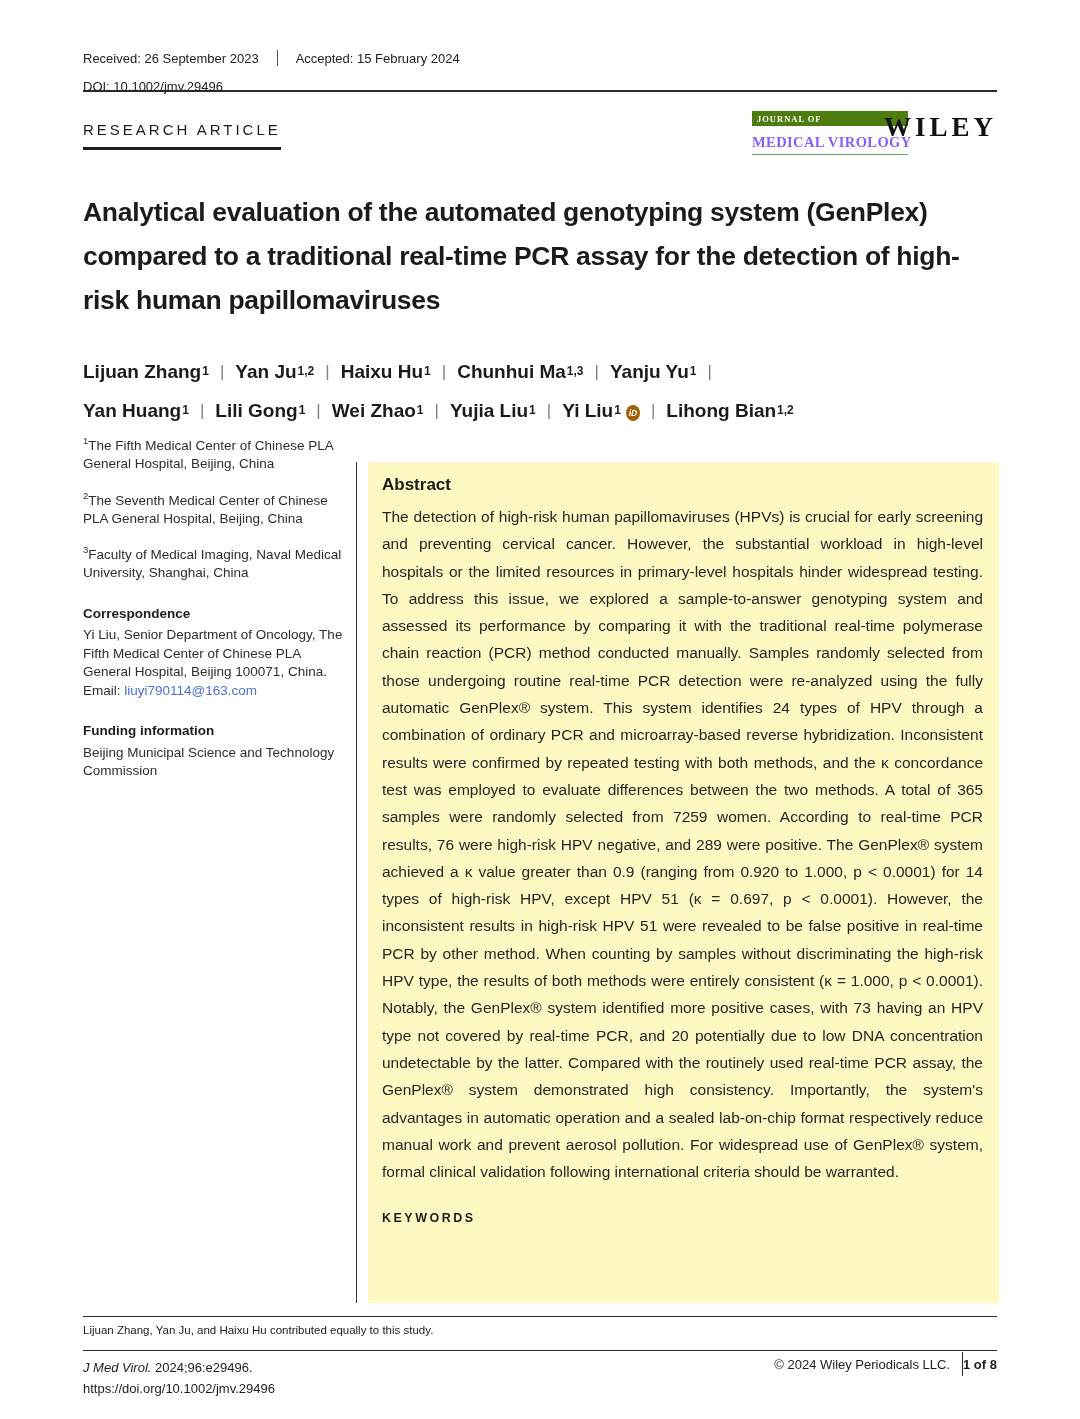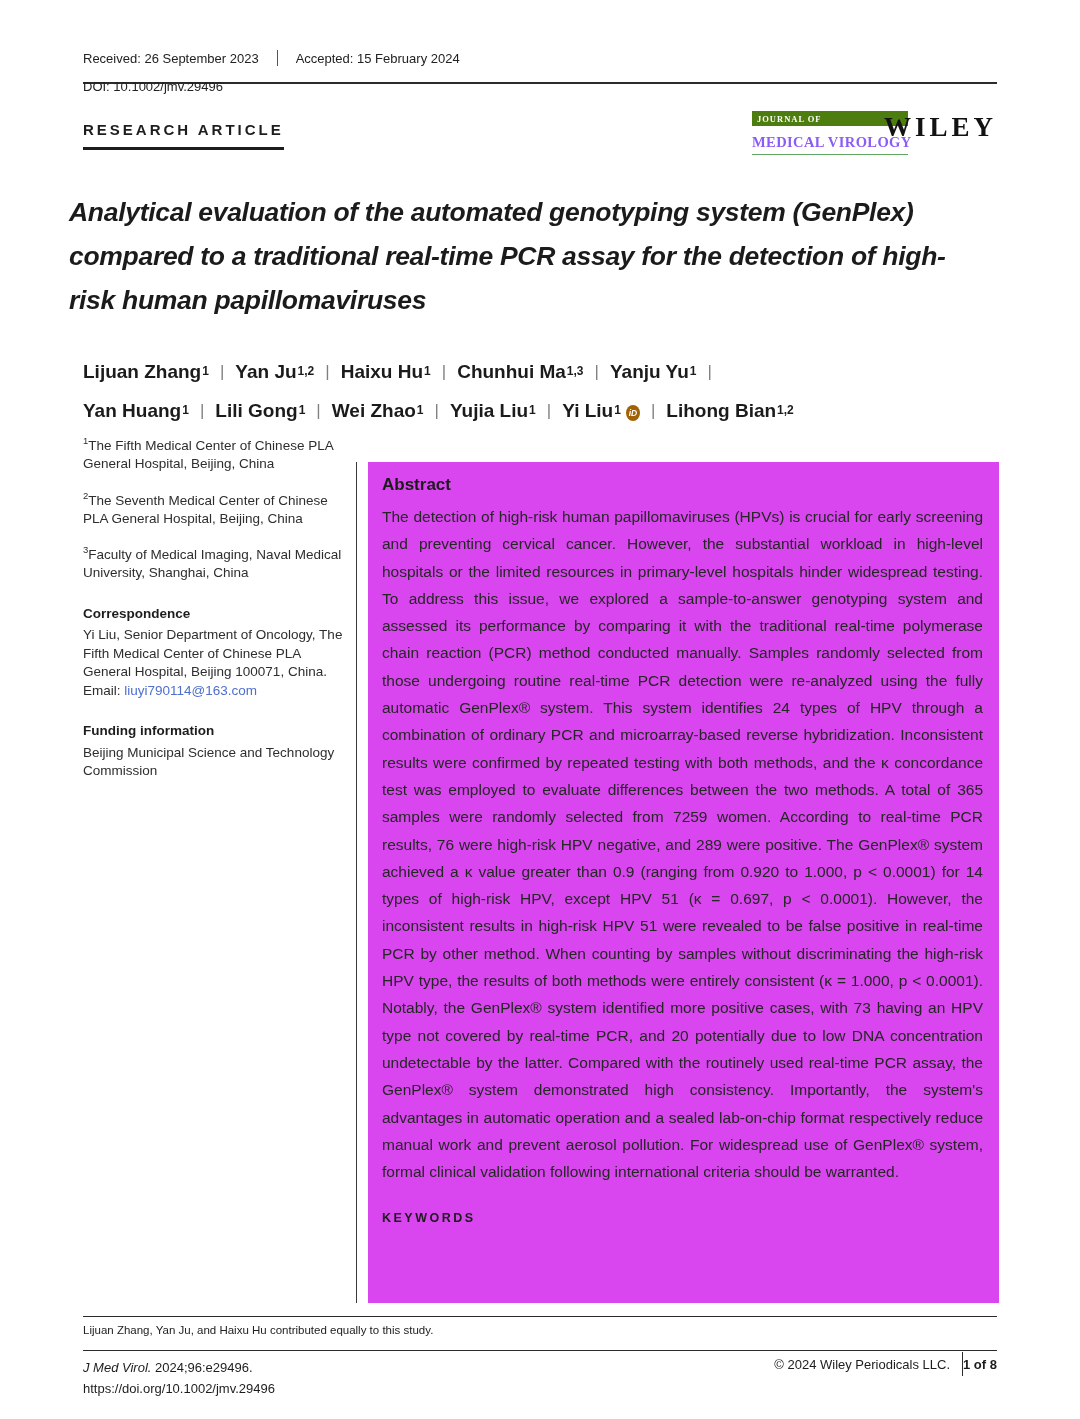--- a/index.html
+++ b/index.html
@@ -1,61 +1,61 @@
 <!DOCTYPE html>
 <html><head>
 <meta charset="utf-8">
 <style>
   * { margin:0; padding:0; box-sizing:border-box; }
   html,body { background:#fff; }
   body { font-family:"Liberation Sans", sans-serif; color:#1d1d1d; }
   #page { position:relative; width:1080px; height:1419px; background:#ffffff; margin:0 auto; overflow:hidden; }
 
   
-  .meta-row { position:absolute; left:83px; top:50px; width:914px; padding-bottom:16px;
+  .meta-row { position:absolute; left:83px; top:50px; width:914px; padding-bottom:24px;
               border-bottom:2px solid #2b2b2b; font-size:13px; color:#222; display:flex; align-items:center; }
   .meta-sep { display:inline-block; width:0; height:16px; border-left:1.2px solid #555; margin:0 18px; }
   .doi-line { position:absolute; left:83px; top:79px; font-size:13px; color:#222; }
 
-  .article-type { position:absolute; left:83px; top:121px; font-size:15px; font-weight:bold;
+  .article-type { position:absolute; left:83px; top:121px; font-size:15px; font-weight:normal;
                   letter-spacing:3px; color:#1d1d1d; padding-bottom:9px; border-bottom:3px solid #1d1d1d; }
 
   
   .jlogo { position:absolute; left:752px; top:111px; width:156px; }
   .jlogo-bar { background:#4d7c0f; color:#ffffff; font-size:8.5px; font-weight:bold; letter-spacing:1px;
                padding:3px 5px 2px 5px; font-family:"Liberation Serif", serif; }
   .jlogo-name { font-family:"Liberation Serif", serif; font-weight:bold; font-size:14.5px; color:#8b5cf6;
                 letter-spacing:0.4px; padding:8px 0 3px 0; border-bottom:1.6px solid #5ea861; white-space:nowrap; }
   .wiley { position:absolute; right:83px; top:112px; font-family:"Liberation Serif", serif; font-size:27px;
            font-weight:bold; letter-spacing:4px; color:#121212; }
 
   
-  .title { position:absolute; left:69px; top:190px; width:905px; font-size:26.5px; letter-spacing:-0.3px;
-           font-weight:bold; line-height:44px; color:#1b1b1b;font-style:italic; }
+  .title { position:absolute; left:83px; top:190px; width:905px; font-size:26.5px; letter-spacing:-0.3px;
+           font-weight:bold; line-height:44px; color:#1b1b1b; }
   .authors { position:absolute; left:83px; top:352px; width:920px; font-size:19px; font-weight:bold;
              color:#1b1b1b; }
   .author-row { white-space:nowrap; height:39px; display:flex; align-items:center; }
   .author { display:inline-flex; align-items:center; }
   .author sup { font-size:12px; position:relative; top:-1px; margin-left:1px; font-weight:bold; }
   .a-sep { color:#808080; font-weight:400; margin:0 11px; font-size:17px; }
   .orcid { display:inline-block; width:14px; height:16px; border-radius:50%; background:#a16207;
            color:#fff; font-size:8.5px; font-weight:bold; text-align:center; line-height:16px;
            margin-left:5px; position:relative; top:2px; font-style:italic; }
 
   
   .sidebar { position:absolute; left:83px; top:432px; width:262px; font-size:13.5px; line-height:18.5px; color:#2e2e2e; }
   .aff { margin-bottom:13px; }
   .aff sup { font-size:9.5px; }
   .sb-head { font-weight:bold; margin-top:22px; margin-bottom:3px; color:#1d1d1d; }
   .corr-entry { margin-bottom:14px; }
   .email-link, .blue-link { color:#4e6fce; text-decoration:none; }
 
   
   .v-divider { position:absolute; left:356px; top:462px; width:0; height:841px; border-left:1.6px solid #3a3a3a; }
-  .abstract-panel { position:absolute; left:368px; top:462px; width:631px; height:841px; background:#d946ef;
+  .abstract-panel { position:absolute; left:368px; top:462px; width:631px; height:841px; background:#fef9c3;
                     padding:13px 16px 0 14px; }
   .abs-head { font-size:17px; font-weight:bold; color:#1b1b1b; margin-bottom:8px; }
   .abs-text { font-size:15.5px; line-height:27.3px; text-align:justify; color:#262626; }
   .kw-head { font-size:12.5px; font-weight:bold; letter-spacing:2.5px; color:#1b1b1b; margin-top:26px; margin-bottom:7px; }
   .kw-text { font-size:14.5px; line-height:19.5px; color:#262626; }
 
   
   .footnote-rule { position:absolute; left:83px; top:1316px; width:914px; border-top:1.4px solid #2b2b2b; }
   .footnote { position:absolute; left:83px; top:1324px; font-size:11.5px; color:#222; }
   .footer-rule { position:absolute; left:83px; top:1350px; width:914px; border-top:1.6px solid #2b2b2b; }

